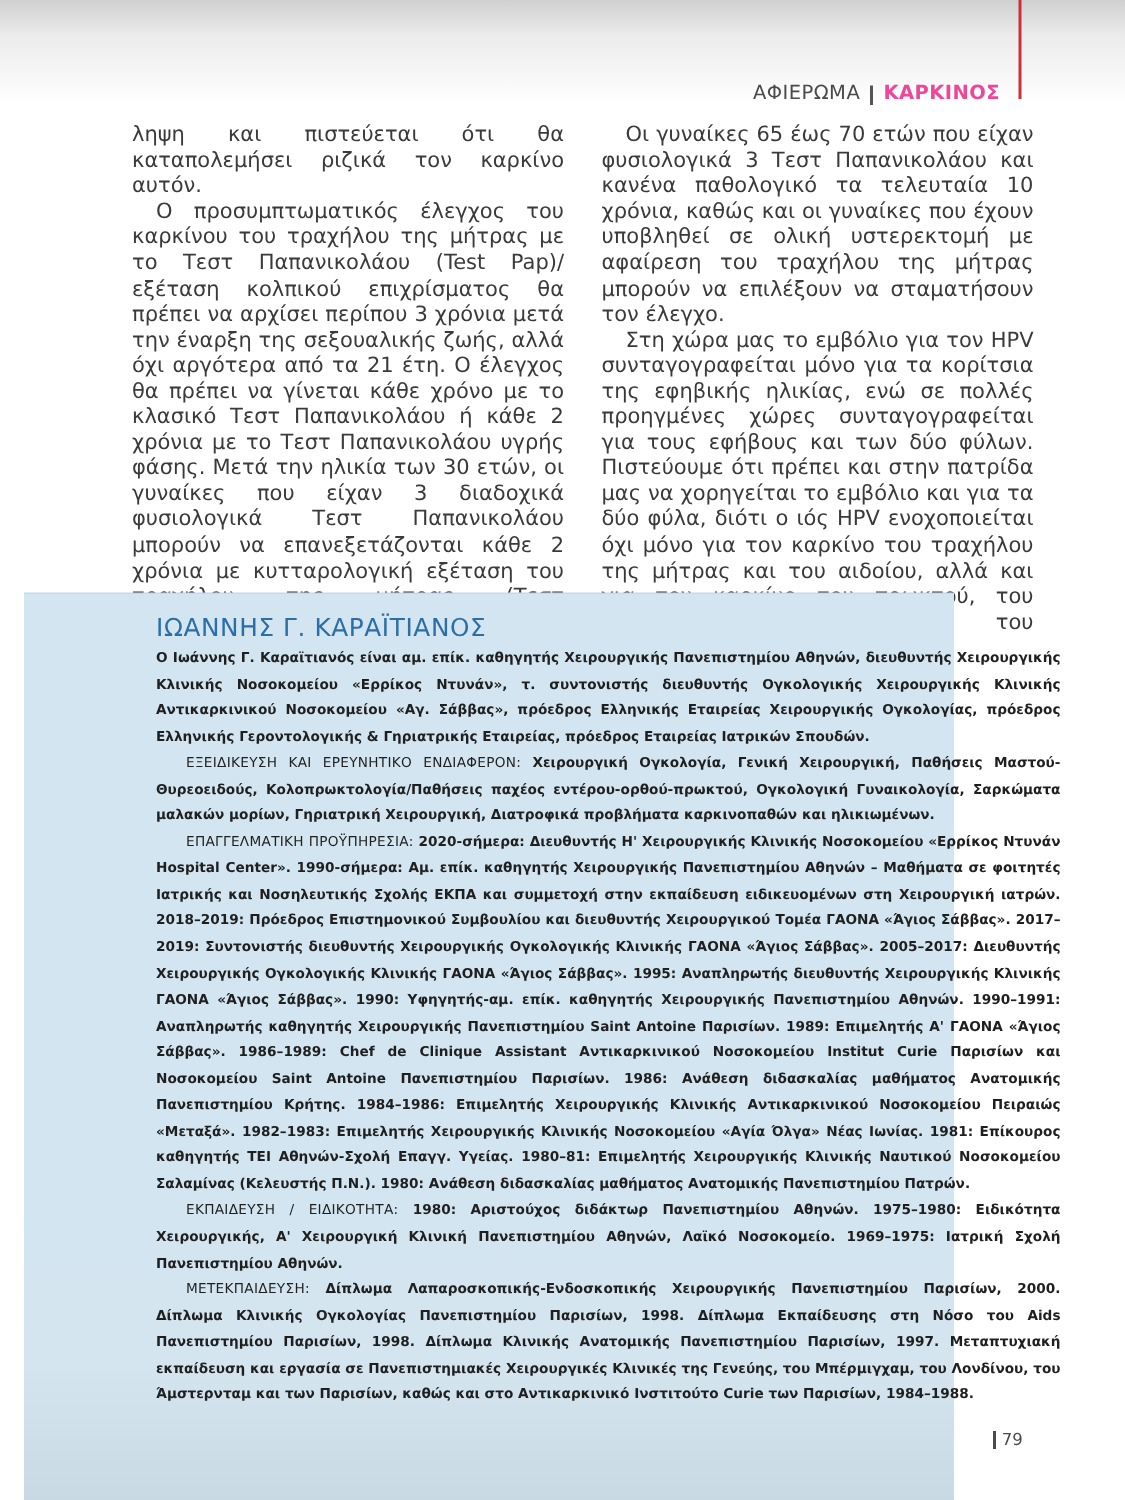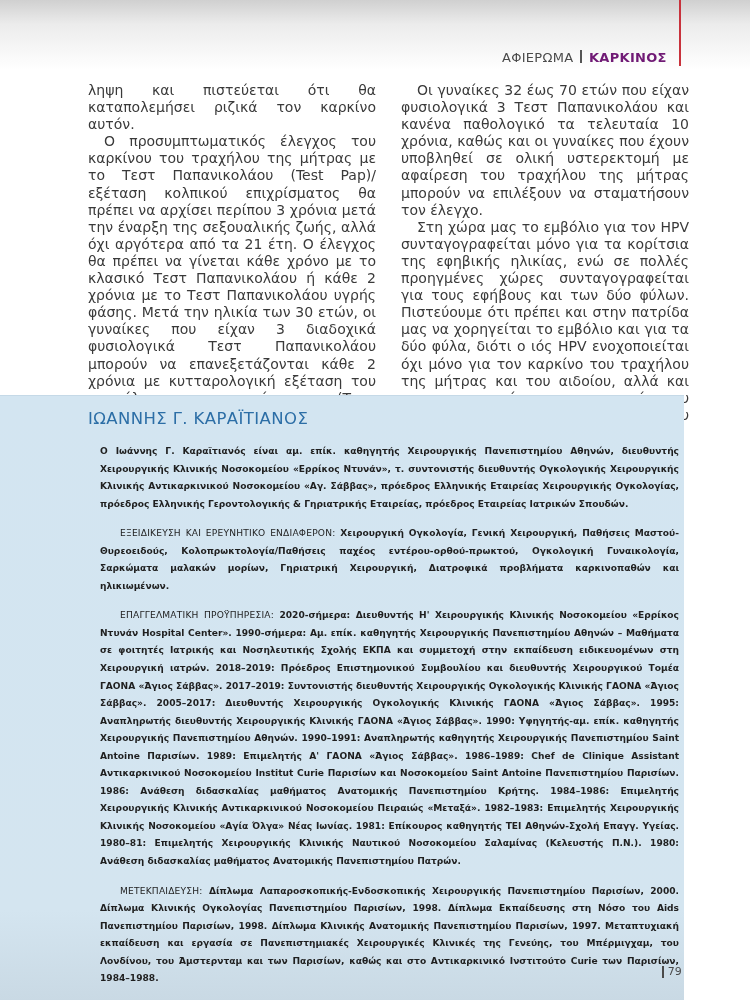--- a/index.html
+++ b/index.html
@@ -13,63 +13,63 @@
     position: absolute; left: 0; top: 0; width: 750px; height: 70px;
     background: linear-gradient(to bottom, #d0d0d0 0%, #ececec 35%, #ffffff 100%);
   }
   .red-rule {
     position: absolute; left: 679px; top: 0; width: 2px; height: 66px;
     background: #c8323c;
   }
   .header-kicker {
     position: absolute; left: 502px; top: 50px; height: 20px;
     font-size: 13px; letter-spacing: 0.3px; color: #4a4a4a;
-    display: flex; align-items: flex-start; white-space: nowrap;
+    display: flex; align-items: flex-end; white-space: nowrap;
   }
   .header-kicker .section { font-weight: normal; }
   .header-kicker .sep { display: inline-block; width: 1.5px; height: 13px; background: #555; margin: 0 7px; }
-  .header-kicker .topic { font-weight: bold; color: #701a75; }
+  .header-kicker .topic { font-weight: bold; color: #ec4899; }
 
   .article { position: absolute; top: 82px; left: 88px; width: 602px; height: 280px; }
   .col {
     position: absolute; top: 0; width: 288px;
     font-size: 14px; line-height: 17.1px; color: #3a3a3a;
     text-align: justify; hyphens: manual;
   }
   .col.left { left: 0; }
   .col.right { left: 313px; }
   .col p { margin: 0; }
   .col p.indent { text-indent: 16px; }
   .end-mark {
     display: inline-block; width: 7px; height: 7px; background: #e2182a;
     margin-left: 6px; vertical-align: 0px;
   }
 
   .bio-panel {
-    position: absolute; left: 0; top: 395px; width: 684px; height: 605px;
+    position: absolute; left: 16px; top: 395px; width: 620px; height: 605px;
     background: linear-gradient(to bottom, #d3e5f1 0%, #d4e5f0 85%, #c9d9e4 100%);
     border-top: 1px solid #c5d9e7;
   }
   .bio-name {
     position: absolute; left: 88px; top: 13px;
     font-size: 16.5px; letter-spacing: 0.4px; color: #2c6ea6;
     white-space: nowrap;
   }
   .bio-text {
     position: absolute; left: 88px; top: 35px; width: 603px;
     font-size: 9.1px; line-height: 17.55px; color: #1f1f1f;
     font-weight: bold; text-align: justify;
   }
-  .bio-text p { margin: 12px; }
+  .bio-text p { margin: 0; }
   .bio-text p.indent { text-indent: 20px; }
   .bio-text .lead { font-weight: normal; letter-spacing: 0.2px; }
 
   .folio {
     position: absolute; left: 662px; top: 953px;
-    font-size: 11px; color: #4a4a4a; display: flex; align-items: center; margin-top: 12px;
+    font-size: 11px; color: #4a4a4a; display: flex; align-items: center;
   }
   .folio .bar { display: inline-block; width: 1.8px; height: 12px; background: #4a4a4a; margin-right: 4px; }
 </style>
 </head>
 <body>
 
 <div class="page">
   <div class="top-shade"></div>
   <div class="red-rule"></div>
 
@@ -78,31 +78,32 @@
     <span class="sep"></span>
     <span class="topic">ΚΑΡΚΙΝΟΣ</span>
   </div>
 
   <div class="article">
     <div class="col left">
       <p>ληψη και πιστεύεται ότι θα καταπολεμήσει ριζικά τον καρκίνο αυτόν.</p>
       <p class="indent">Ο προσυμπτωματικός έλεγχος του καρκίνου του τραχήλου της μήτρας με το Τεστ Παπανικολάου (Test Pap)/εξέταση κολπικού επιχρίσματος θα πρέπει να αρχίσει περίπου 3 χρόνια μετά την έναρξη της σεξουαλικής ζωής, αλλά όχι αργότερα από τα 21 έτη. Ο έλεγχος θα πρέπει να γίνεται κάθε χρόνο με το κλασικό Τεστ Παπανικολάου ή κάθε 2 χρόνια με το Τεστ Παπανικολάου υγρής φάσης. Μετά την ηλικία των 30 ετών, οι γυναίκες που είχαν 3 διαδοχικά φυσιολογικά Τεστ Παπανικολάου μπορούν να επανεξετάζονται κάθε 2 χρόνια με κυτταρολογική εξέταση του τραχήλου της μήτρας (Τεστ Παπανικολάου) και μόνο ή κάθε 3 χρόνια με έλεγχο του ιού HPV DNA σε συνδυασμό με Τεστ Παπανικολάου.</p>
     </div>
     <div class="col right">
-      <p class="indent">Οι γυναίκες 32 έως 70 ετών που είχαν φυσιολογικά 3 Τεστ Παπανικολάου και κανένα παθολογικό τα τελευταία 10 χρόνια, καθώς και οι γυναίκες που έχουν υποβληθεί σε ολική υστερεκτομή με αφαίρεση του τραχήλου της μήτρας μπορούν να επιλέξουν να σταματήσουν τον έλεγχο.</p>
+      <p class="indent">Οι γυναίκες 65 έως 70 ετών που είχαν φυσιολογικά 3 Τεστ Παπανικολάου και κανένα παθολογικό τα τελευταία 10 χρόνια, καθώς και οι γυναίκες που έχουν υποβληθεί σε ολική υστερεκτομή με αφαίρεση του τραχήλου της μήτρας μπορούν να επιλέξουν να σταματήσουν τον έλεγχο.</p>
       <p class="indent"><span>Στη χώρα μας το εμβόλιο για τον HPV συνταγογραφείται μόνο για τα κορίτσια της εφηβικής ηλικίας, ενώ σε πολλές προηγμένες χώρες συνταγογραφείται για τους εφήβους και των δύο φύλων. Πιστεύουμε ότι πρέπει και στην πατρίδα μας να χορηγείται το εμβόλιο και για τα δύο φύλα, διότι ο ιός HPV ενοχοποιείται όχι μόνο για τον καρκίνο του τραχήλου της μήτρας και του αιδοίου, αλλά και για τον καρκίνο του πρωκτού, του πέους, του λάρυγγα και του στοματοφάρυγγα.</span><span class="end-mark"></span></p>
     </div>
   </div>
 
   <div class="bio-panel">
     <div class="bio-name">ΙΩΑΝΝΗΣ Γ. ΚΑΡΑΪΤΙΑΝΟΣ</div>
     <div class="bio-text">
       <p>Ο Ιωάννης Γ. Καραϊτιανός είναι αμ. επίκ. καθηγητής Χειρουργικής Πανεπιστημίου Αθηνών, διευθυντής Χειρουργικής Κλινικής Νοσοκομείου «Ερρίκος Ντυνάν», τ. συντονιστής διευθυντής Ογκολογικής Χειρουργικής Κλινικής Αντικαρκινικού Νοσοκομείου «Αγ. Σάββας», πρόεδρος Ελληνικής Εταιρείας Χειρουργικής Ογκολογίας, πρόεδρος Ελληνικής Γεροντολογικής &amp; Γηριατρικής Εταιρείας, πρόεδρος Εταιρείας Ιατρικών Σπουδών.</p>
       <p class="indent"><span class="lead">ΕΞΕΙΔΙΚΕΥΣΗ ΚΑΙ ΕΡΕΥΝΗΤΙΚΟ ΕΝΔΙΑΦΕΡΟΝ:</span> <span>Χειρουργική Ογκολογία, Γενική Χειρουργική, Παθήσεις Μαστού-Θυρεοειδούς, Κολοπρωκτολογία/Παθήσεις παχέος εντέρου-ορθού-πρωκτού, Ογκολογική Γυναικολογία, Σαρκώματα μαλακών μορίων, Γηριατρική Χειρουργική, Διατροφικά προβλήματα καρκινοπαθών και ηλικιωμένων.</span></p>
       <p class="indent"><span class="lead">ΕΠΑΓΓΕΛΜΑΤΙΚΗ ΠΡΟΫΠΗΡΕΣΙΑ:</span> <span>2020-σήμερα: Διευθυντής Η' Χειρουργικής Κλινικής Νοσοκομείου «Ερρίκος Ντυνάν Hospital Center». 1990-σήμερα: Αμ. επίκ. καθηγητής Χειρουργικής Πανεπιστημίου Αθηνών – Μαθήματα σε φοιτητές Ιατρικής και Νοσηλευτικής Σχολής ΕΚΠΑ και συμμετοχή στην εκπαίδευση ειδικευομένων στη Χειρουργική ιατρών. 2018–2019: Πρόεδρος Επιστημονικού Συμβουλίου και διευθυντής Χειρουργικού Τομέα ΓΑΟΝΑ «Άγιος Σάββας». 2017–2019: Συντονιστής διευθυντής Χειρουργικής Ογκολογικής Κλινικής ΓΑΟΝΑ «Άγιος Σάββας». 2005–2017: Διευθυντής Χειρουργικής Ογκολογικής Κλινικής ΓΑΟΝΑ «Άγιος Σάββας». 1995: Αναπληρωτής διευθυντής Χειρουργικής Κλινικής ΓΑΟΝΑ «Άγιος Σάββας». 1990: Υφηγητής-αμ. επίκ. καθηγητής Χειρουργικής Πανεπιστημίου Αθηνών. 1990–1991: Αναπληρωτής καθηγητής Χειρουργικής Πανεπιστημίου Saint Antoine Παρισίων. 1989: Επιμελητής Α' ΓΑΟΝΑ «Άγιος Σάββας». 1986–1989: Chef de Clinique Assistant Αντικαρκινικού Νοσοκομείου Institut Curie Παρισίων και Νοσοκομείου Saint Antoine Πανεπιστημίου Παρισίων. 1986: Ανάθεση διδασκαλίας μαθήματος Ανατομικής Πανεπιστημίου Κρήτης. 1984–1986: Επιμελητής Χειρουργικής Κλινικής Αντικαρκινικού Νοσοκομείου Πειραιώς «Μεταξά». 1982–1983: Επιμελητής Χειρουργικής Κλινικής Νοσοκομείου «Αγία Όλγα» Νέας Ιωνίας. 1981: Επίκουρος καθηγητής ΤΕΙ Αθηνών-Σχολή Επαγγ. Υγείας. 1980–81: Επιμελητής Χειρουργικής Κλινικής Ναυτικού Νοσοκομείου Σαλαμίνας (Κελευστής Π.Ν.). 1980: Ανάθεση διδασκαλίας μαθήματος Ανατομικής Πανεπιστημίου Πατρών.</span></p>
+      <p class="indent"><span class="lead">ΕΚΠΑΙΔΕΥΣΗ / ΕΙΔΙΚΟΤΗΤΑ:</span> <span>1980: Αριστούχος διδάκτωρ Πανεπιστημίου Αθηνών. 1975–1980: Ειδικότητα Χειρουργικής, Α' Χειρουργική Κλινική Πανεπιστημίου Αθηνών, Λαϊκό Νοσοκομείο. 1969–1975: Ιατρική Σχολή Πανεπιστημίου Αθηνών.</span></p>
       <p class="indent"><span class="lead">ΜΕΤΕΚΠΑΙΔΕΥΣΗ:</span> <span>Δίπλωμα Λαπαροσκοπικής-Ενδοσκοπικής Χειρουργικής Πανεπιστημίου Παρισίων, 2000. Δίπλωμα Κλινικής Ογκολογίας Πανεπιστημίου Παρισίων, 1998. Δίπλωμα Εκπαίδευσης στη Νόσο του Aids Πανεπιστημίου Παρισίων, 1998. Δίπλωμα Κλινικής Ανατομικής Πανεπιστημίου Παρισίων, 1997. Μεταπτυχιακή εκπαίδευση και εργασία σε Πανεπιστημιακές Χειρουργικές Κλινικές της Γενεύης, του Μπέρμιγχαμ, του Λονδίνου, του Άμστερνταμ και των Παρισίων, καθώς και στο Αντικαρκινικό Ινστιτούτο Curie των Παρισίων, 1984–1988.</span></p>
     </div>
   </div>
 
   <div class="folio">
     <span class="bar"></span>
     <span>79</span>
   </div>
 </div>
 

